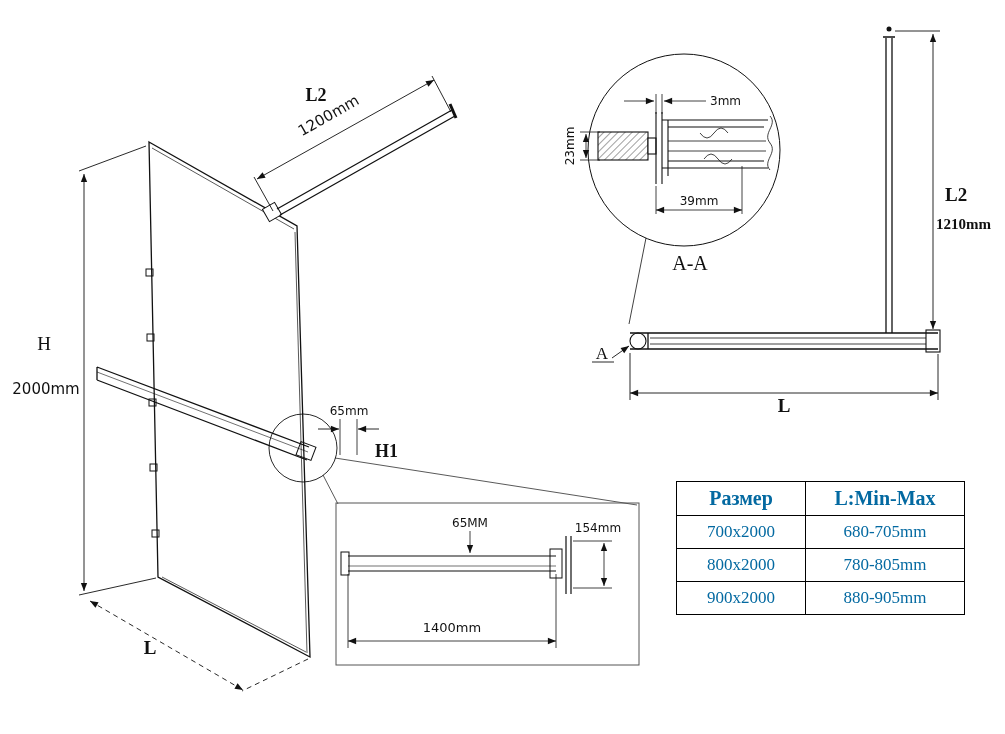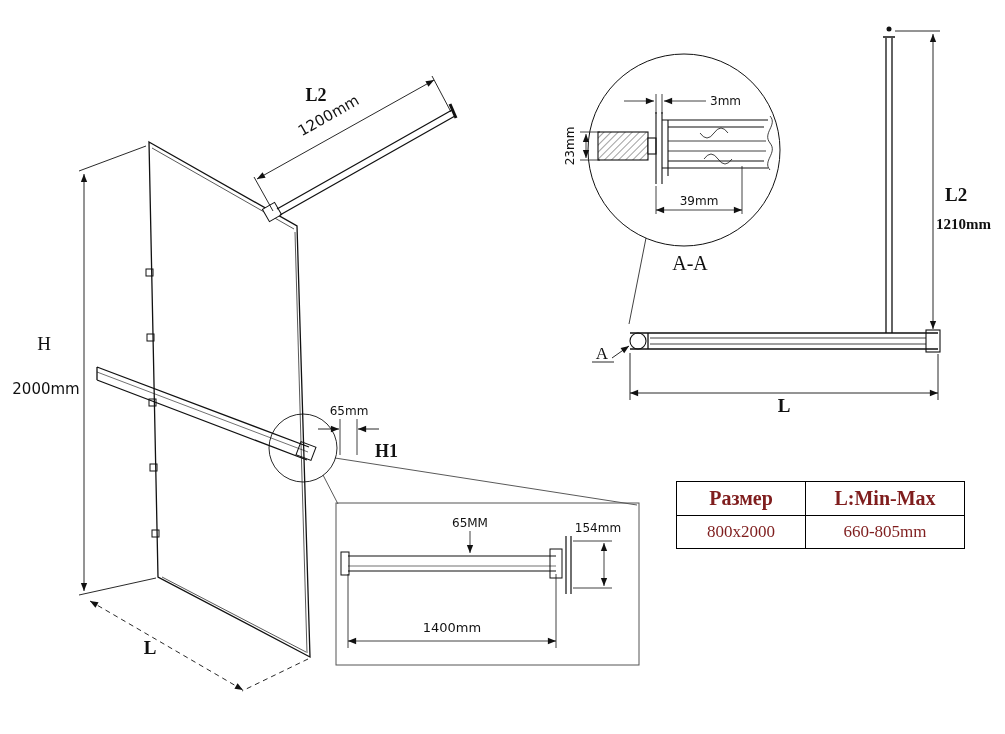--- a/index.html
+++ b/index.html
@@ -11,21 +11,21 @@
   .ts12{font:12px "DejaVu Sans",sans-serif}
   .ts13{font:13px "DejaVu Sans",sans-serif}
   .ts15{font:15px "DejaVu Sans",sans-serif}
   .sr17{font:17px "Liberation Serif",serif}
   .sr19{font:19px "Liberation Serif",serif}
   .sr20{font:20px "Liberation Serif",serif}
   .sb15{font:bold 15px "Liberation Serif",serif}
   .sb18{font:bold 18px "Liberation Serif",serif}
   .sb19{font:bold 19px "Liberation Serif",serif}
   table.size{position:absolute;left:676px;top:481px;border-collapse:collapse;background:#fff;
-             color:#7f1d1d;font-family:"Liberation Serif",serif;table-layout:fixed}
+             color:#0369a1;font-family:"Liberation Serif",serif;table-layout:fixed}
   table.size th,table.size td{border:1.6px solid #000;text-align:center;vertical-align:middle;padding:0}
   table.size th{font-size:20px;font-weight:bold;height:33px}
   table.size td{font-size:17px;height:32px}
   table.size .c1{width:128px}
   table.size .c2{width:158px}
 </style>
 </head>
 <body>
 
 <div id="stage">
@@ -160,19 +160,27 @@
 
 <table class="size">
   <thead>
     <tr>
       <th class="c1">Размер</th>
       <th class="c2">L:Min-Max</th>
     </tr>
   </thead>
   <tbody>
     <tr>
+      <td>700x2000</td>
+      <td>680-705mm</td>
+    </tr>
+    <tr>
       <td>800x2000</td>
-      <td>660-805mm</td>
+      <td>780-805mm</td>
+    </tr>
+    <tr>
+      <td>900x2000</td>
+      <td>880-905mm</td>
     </tr>
   </tbody>
 </table>
 
 </div>
 
 </body></html>

